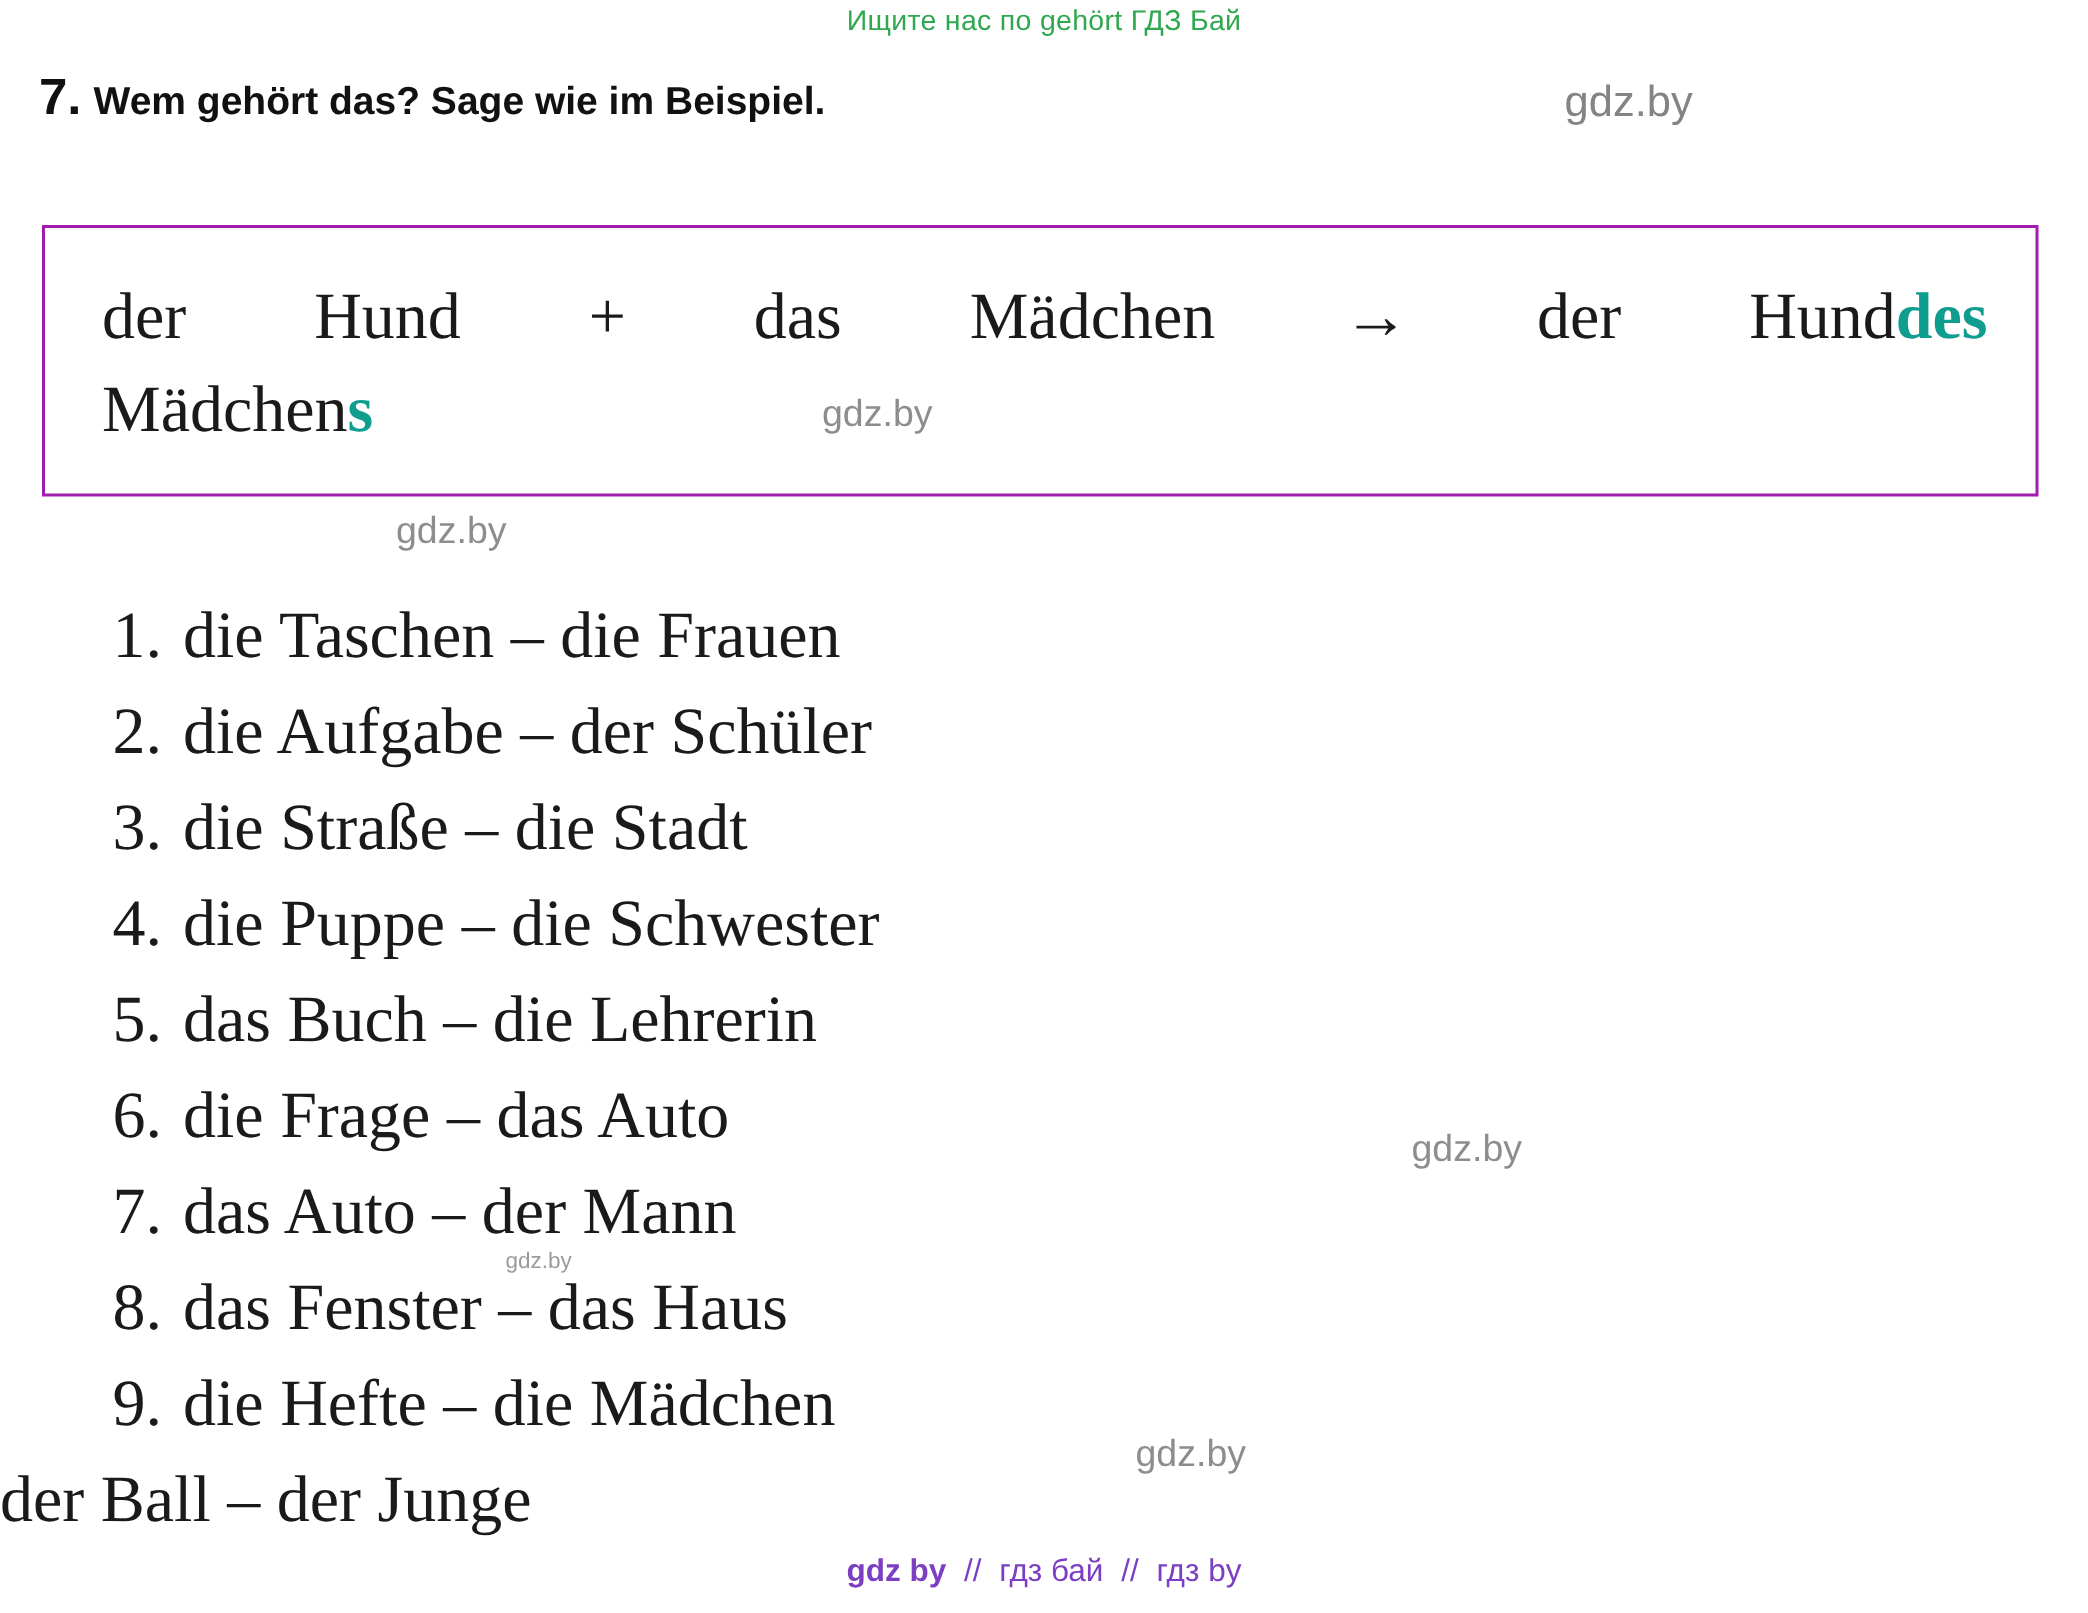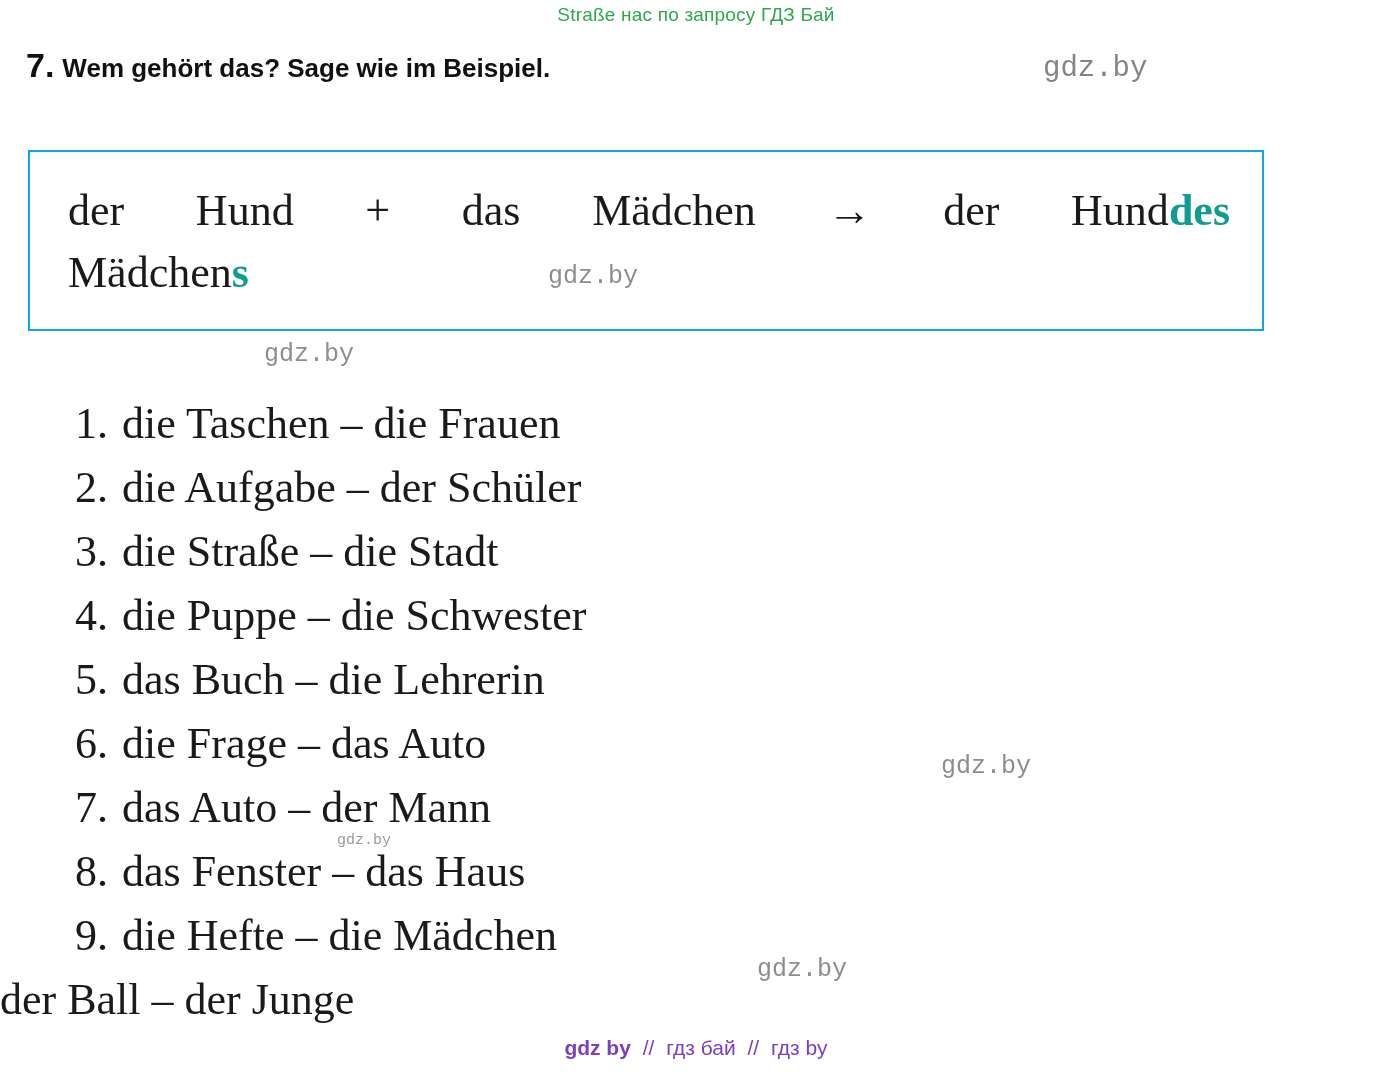--- a/index.html
+++ b/index.html
@@ -47,43 +47,43 @@
   .exercise-title {
     font-size: 26px;
     font-weight: bold;
     color: #111111;
     white-space: nowrap;
   }
 
   
   .wm {
     position: absolute;
-    font-family: Liberation Mono, monospace;
+    font-family: Liberation Sans, sans-serif;
     color: #7b7b7b;
     opacity: 0.85;
     pointer-events: none;
     user-select: none;
     white-space: nowrap;
   }
   .wm-1 { top: 52px;  left: 1043px; font-size: 29px; color: #6f6f6f; }
   .wm-2 { top: 262px; left: 548px;  font-size: 25px; color: #7a7a7a; }
   .wm-3 { top: 340px; left: 264px;  font-size: 25px; color: #7a7a7a; }
   .wm-4 { top: 752px; left: 941px;  font-size: 25px; color: #7a7a7a; }
   .wm-5 { top: 832px; left: 337px;  font-size: 15px; color: #8a8a8a; }
   .wm-6 { top: 955px; left: 757px;  font-size: 25px; color: #7a7a7a; }
 
   
   .example-box {
     position: absolute;
     top: 150px;
     left: 28px;
-    width: 1236px;
+    width: 1331px;
     height: 181px;
     box-sizing: border-box;
-    border: 2px solid #0ea5e9;
+    border: 2px solid #a21caf;
     background: #ffffff;
   }
   .example-line {
     position: absolute;
     top: 28px;
     left: 38px;
     right: 32px;
     font-family: "Liberation Serif", serif;
     font-size: 44px;
     color: #1a1a1a;
@@ -149,21 +149,21 @@
     text-decoration: none;
     font-weight: normal;
   }
   .bottom-links span.lnk.plain {
     font-weight: bold;
   }
 </style>
 </head>
 <body>
 
-<div class="top-banner">Straße нас по запросу ГДЗ Бай</div>
+<div class="top-banner">Ищите нас по gehört ГДЗ Бай</div>
 
 <div class="exercise-head">
   <span class="exercise-num">7.</span>
   <span class="exercise-title">Wem gehört das? Sage wie im Beispiel.</span>
 </div>
 
 <div class="wm wm-1">gdz.by</div>
 
 <div class="example-box">
   <div class="example-line">

